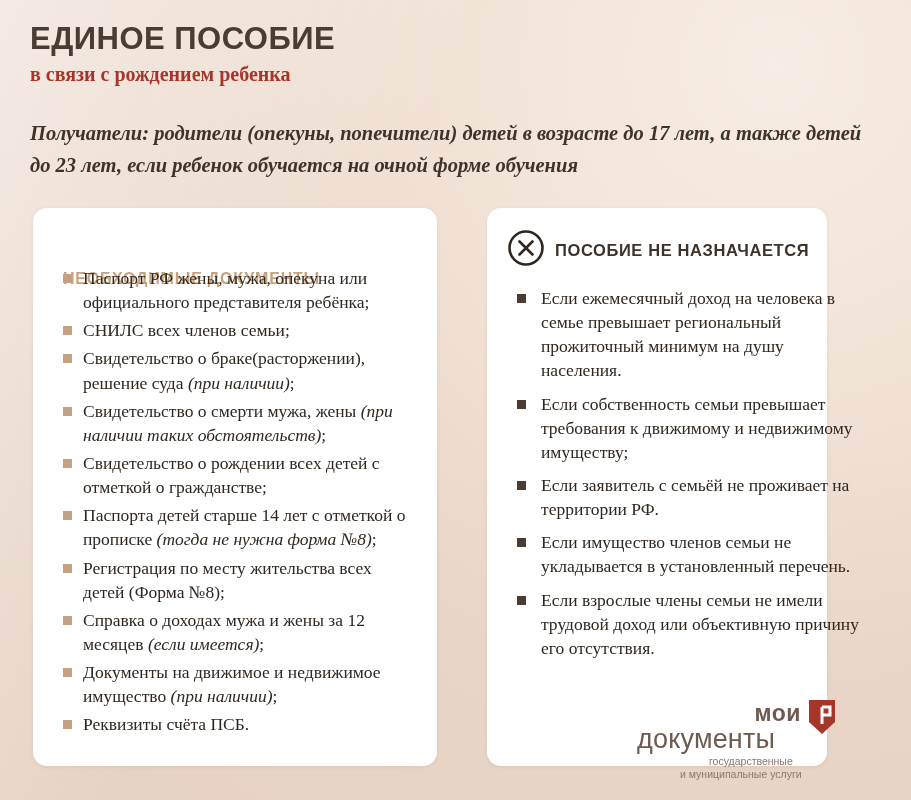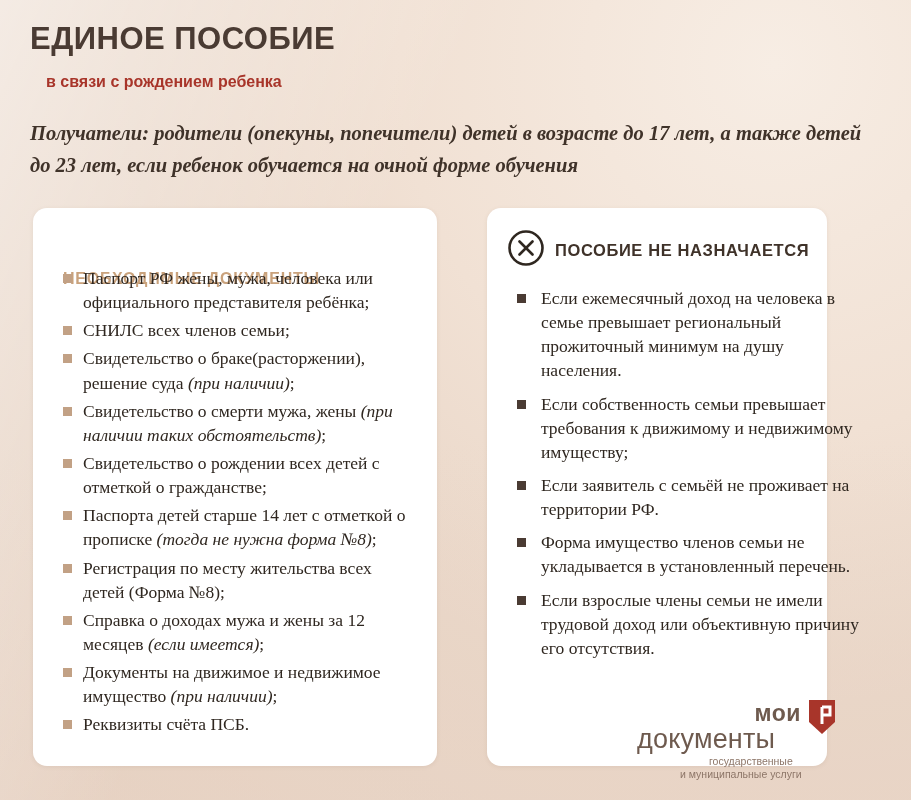--- a/index.html
+++ b/index.html
@@ -40,25 +40,25 @@
   .title-main {
     font-family: "Liberation Sans", sans-serif;
     font-weight: bold;
     font-size: 31px;
     letter-spacing: 0.5px;
     color: #4a3b33;
     margin: 0 0 6px 0;
     line-height: 1.1;
   }
   .title-sub {
-    font-family: Liberation Sans, sans-serif;
-    font-weight: bold;
-    font-size: 16px;
+    font-family: Liberation Serif, serif;
+    font-weight: bold;
+    font-size: 20px;
     color: #a8352a;
-    margin: 16px;
+    margin: 0;
     line-height: 1.2;
   }
   .recipients {
     position: absolute;
     left: 30px;
     top: 118px;
     width: 850px;
     font-family: "Liberation Serif", serif;
     font-style: italic;
     font-weight: bold;
@@ -229,21 +229,21 @@
   <div class="header">
     <h1 class="title-main">ЕДИНОЕ ПОСОБИЕ</h1>
     <h2 class="title-sub">в связи с рождением ребенка</h2>
   </div>
 
   <div class="recipients">Получатели: родители (опекуны, попечители) детей в возрасте до 17 лет, а также детей до 23 лет, если ребенок обучается на очной форме обучения</div>
 
   <div class="card card-left">
     <div class="card-head-left">НЕОБХОДИМЫЕ ДОКУМЕНТЫ</div>
     <ul class="doc-list">
-      <li><span>Паспорт РФ жены, мужа, человека или официального представителя ребёнка;</span></li>
+      <li><span>Паспорт РФ жены, мужа, опекуна или официального представителя ребёнка;</span></li>
       <li><span>СНИЛС всех членов семьи;</span></li>
       <li><span>Свидетельство о браке(расторжении), решение суда <span class="it">(при наличии)</span>;</span></li>
       <li><span>Свидетельство о смерти мужа, жены <span class="it">(при наличии таких обстоятельств)</span>;</span></li>
       <li><span>Свидетельство о рождении всех детей с отметкой о гражданстве;</span></li>
       <li><span>Паспорта детей старше 14 лет с отметкой о прописке <span class="it">(тогда не нужна форма №8)</span>;</span></li>
       <li><span>Регистрация по месту жительства всех детей (Форма №8);</span></li>
       <li><span>Справка о доходах мужа и жены за 12 месяцев <span class="it">(если имеется)</span>;</span></li>
       <li><span>Документы на движимое и недвижимое имущество <span class="it">(при наличии)</span>;</span></li>
       <li><span>Реквизиты счёта ПСБ.</span></li>
     </ul>
@@ -255,21 +255,21 @@
         <circle cx="19" cy="19" r="16.5" fill="none" stroke="#2f2720" stroke-width="2.6"></circle>
         <line x1="12.5" y1="12.5" x2="25.5" y2="25.5" stroke="#2f2720" stroke-width="2.6" stroke-linecap="round"></line>
         <line x1="25.5" y1="12.5" x2="12.5" y2="25.5" stroke="#2f2720" stroke-width="2.6" stroke-linecap="round"></line>
       </svg>
     </span>
     <div class="card-head-right">ПОСОБИЕ НЕ НАЗНАЧАЕТСЯ</div>
     <ul class="deny-list">
       <li><span>Если ежемесячный доход на человека в семье превышает региональный прожиточный минимум на душу населения.</span></li>
       <li><span>Если собственность семьи превышает требования к движимому и недвижимому имуществу;</span></li>
       <li><span>Если заявитель с семьёй не проживает на территории РФ.</span></li>
-      <li><span>Форма имущество членов семьи не укладывается в установленный перечень.</span></li>
+      <li><span>Если имущество членов семьи не укладывается в установленный перечень.</span></li>
       <li><span>Если взрослые члены семьи не имели трудовой доход или объективную причину его отсутствия.</span></li>
     </ul>
 
     <div class="logo" style="left:150px; top:452px;">
       <span class="logo-mои">мои</span>
       <span class="logo-mark">
         <svg width="30" height="38" viewBox="0 0 30 38">
           <path d="M2 2 H28 V24 L15 36 L2 24 Z" fill="#a8352a"></path>
           <path d="M15 9 L15 26" stroke="#ffffff" stroke-width="3"></path>
           <path d="M15 9 L23 9 L23 17 L15 17" fill="none" stroke="#ffffff" stroke-width="3"></path>

